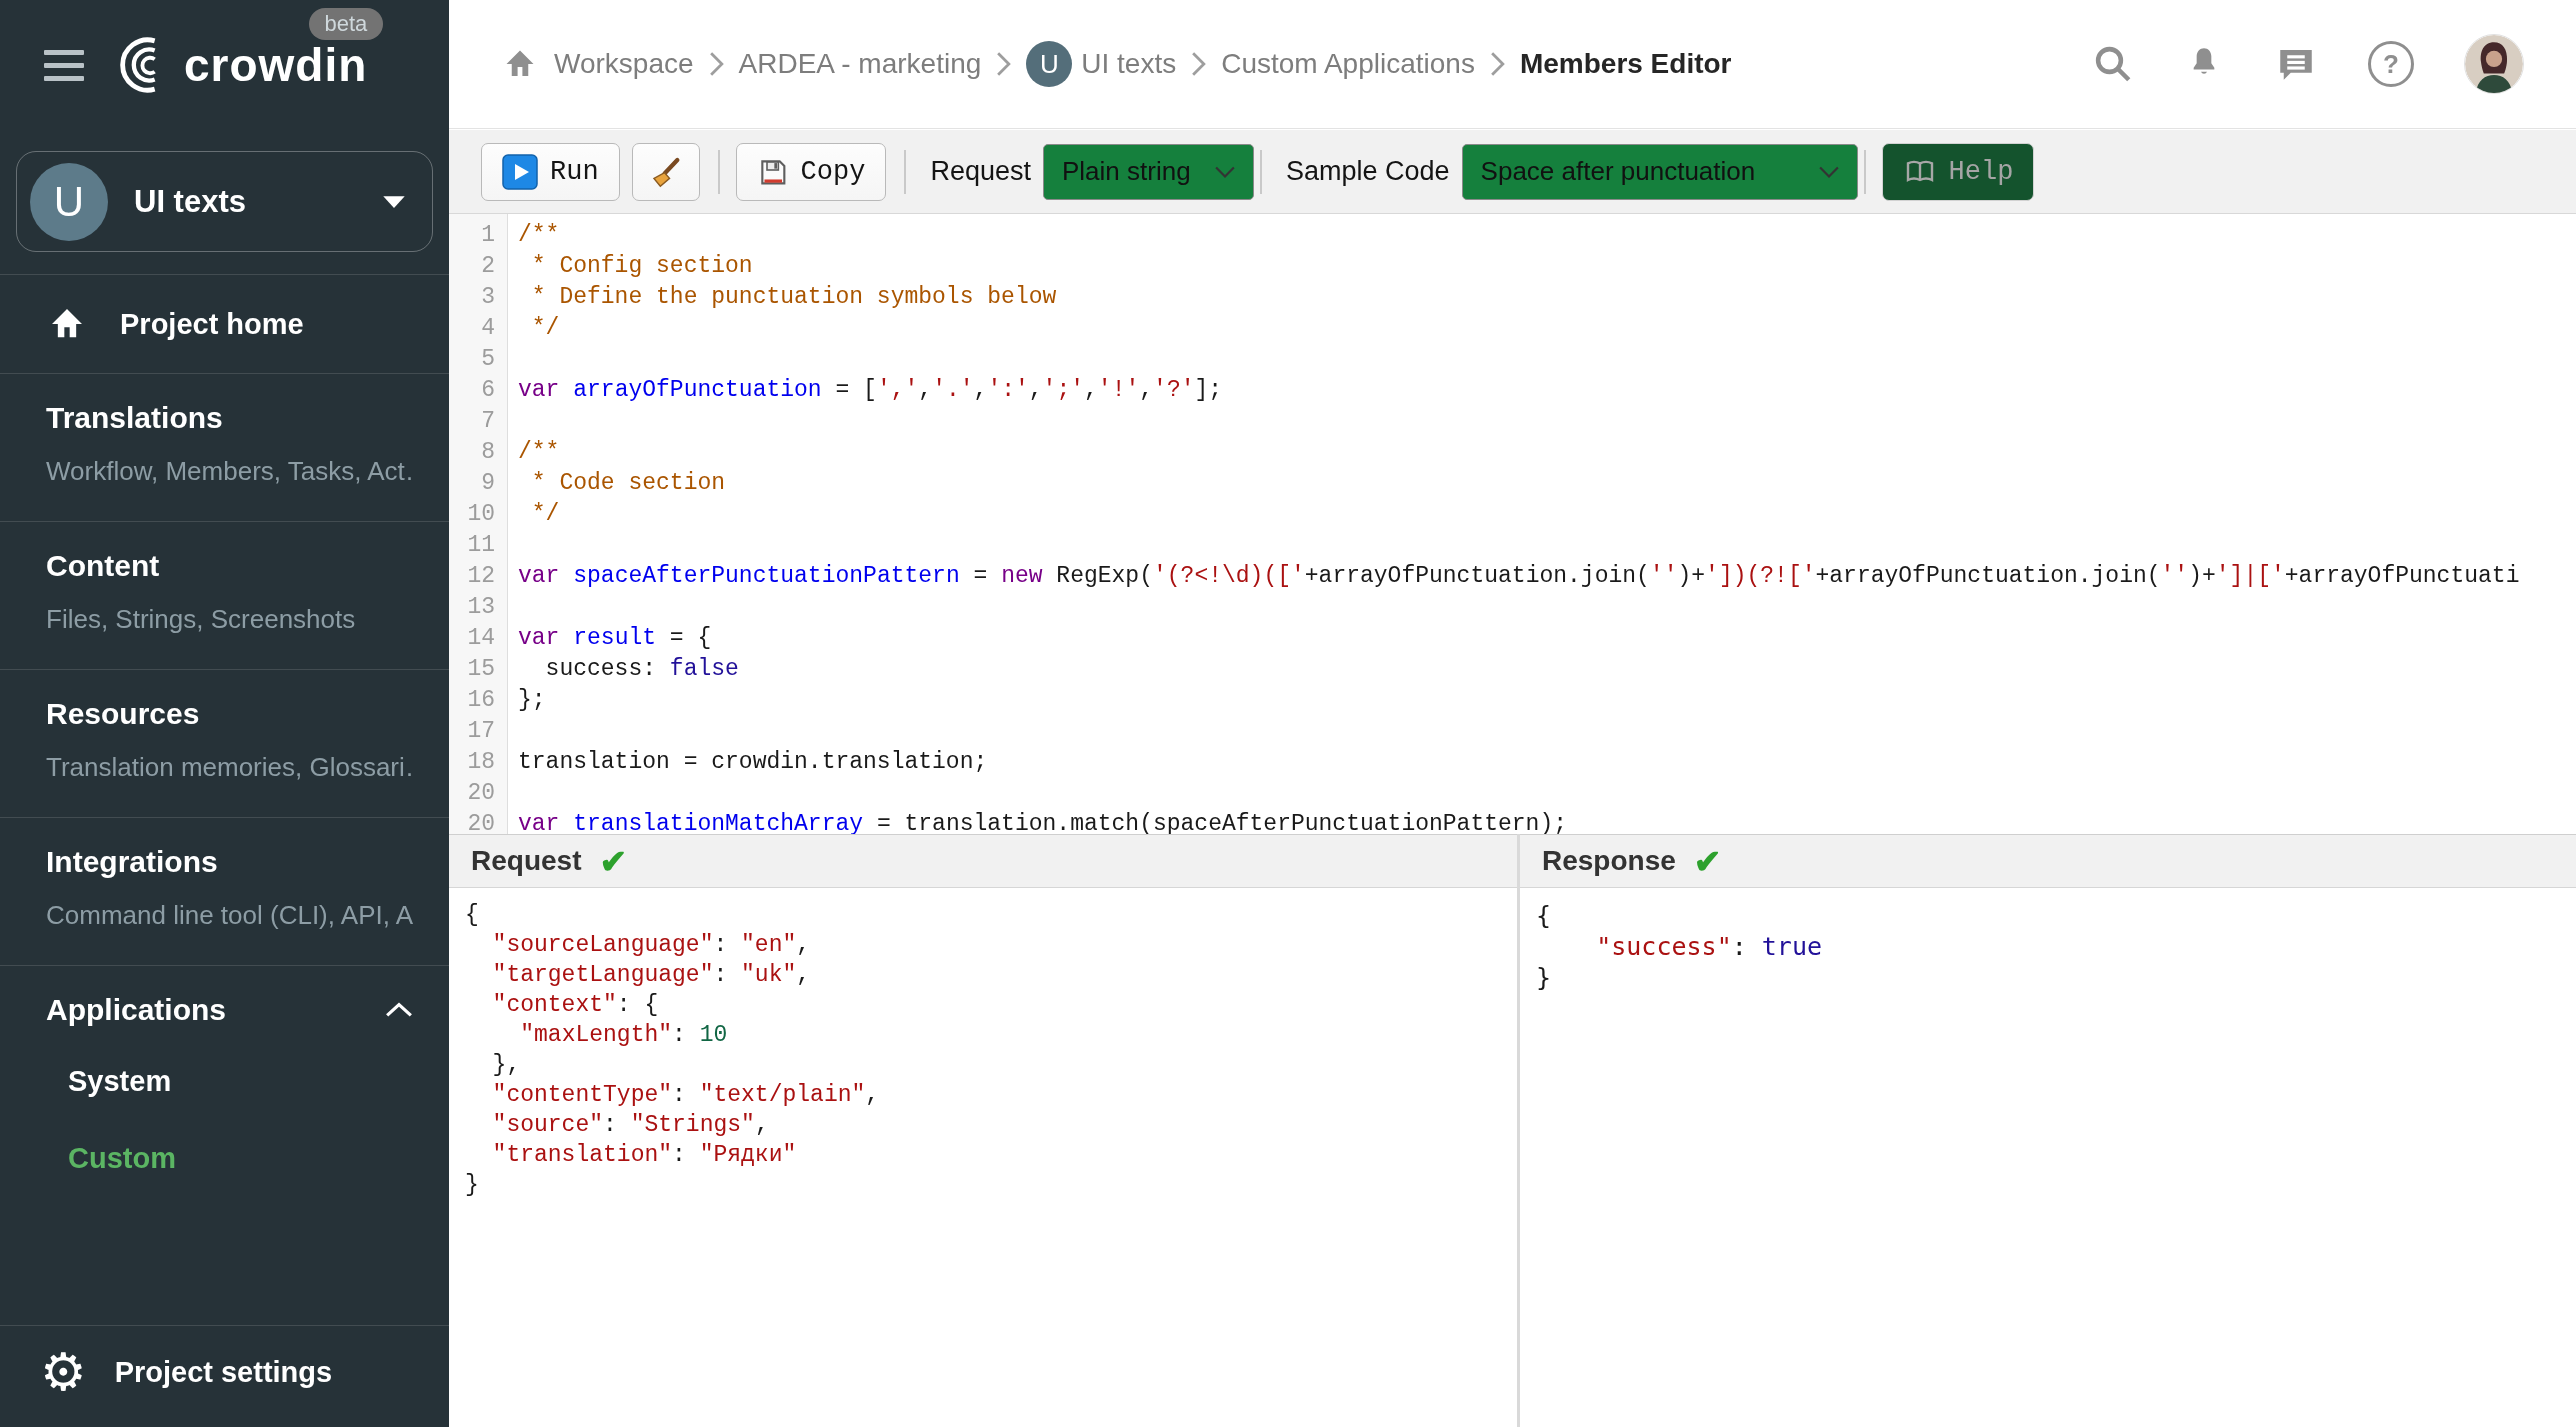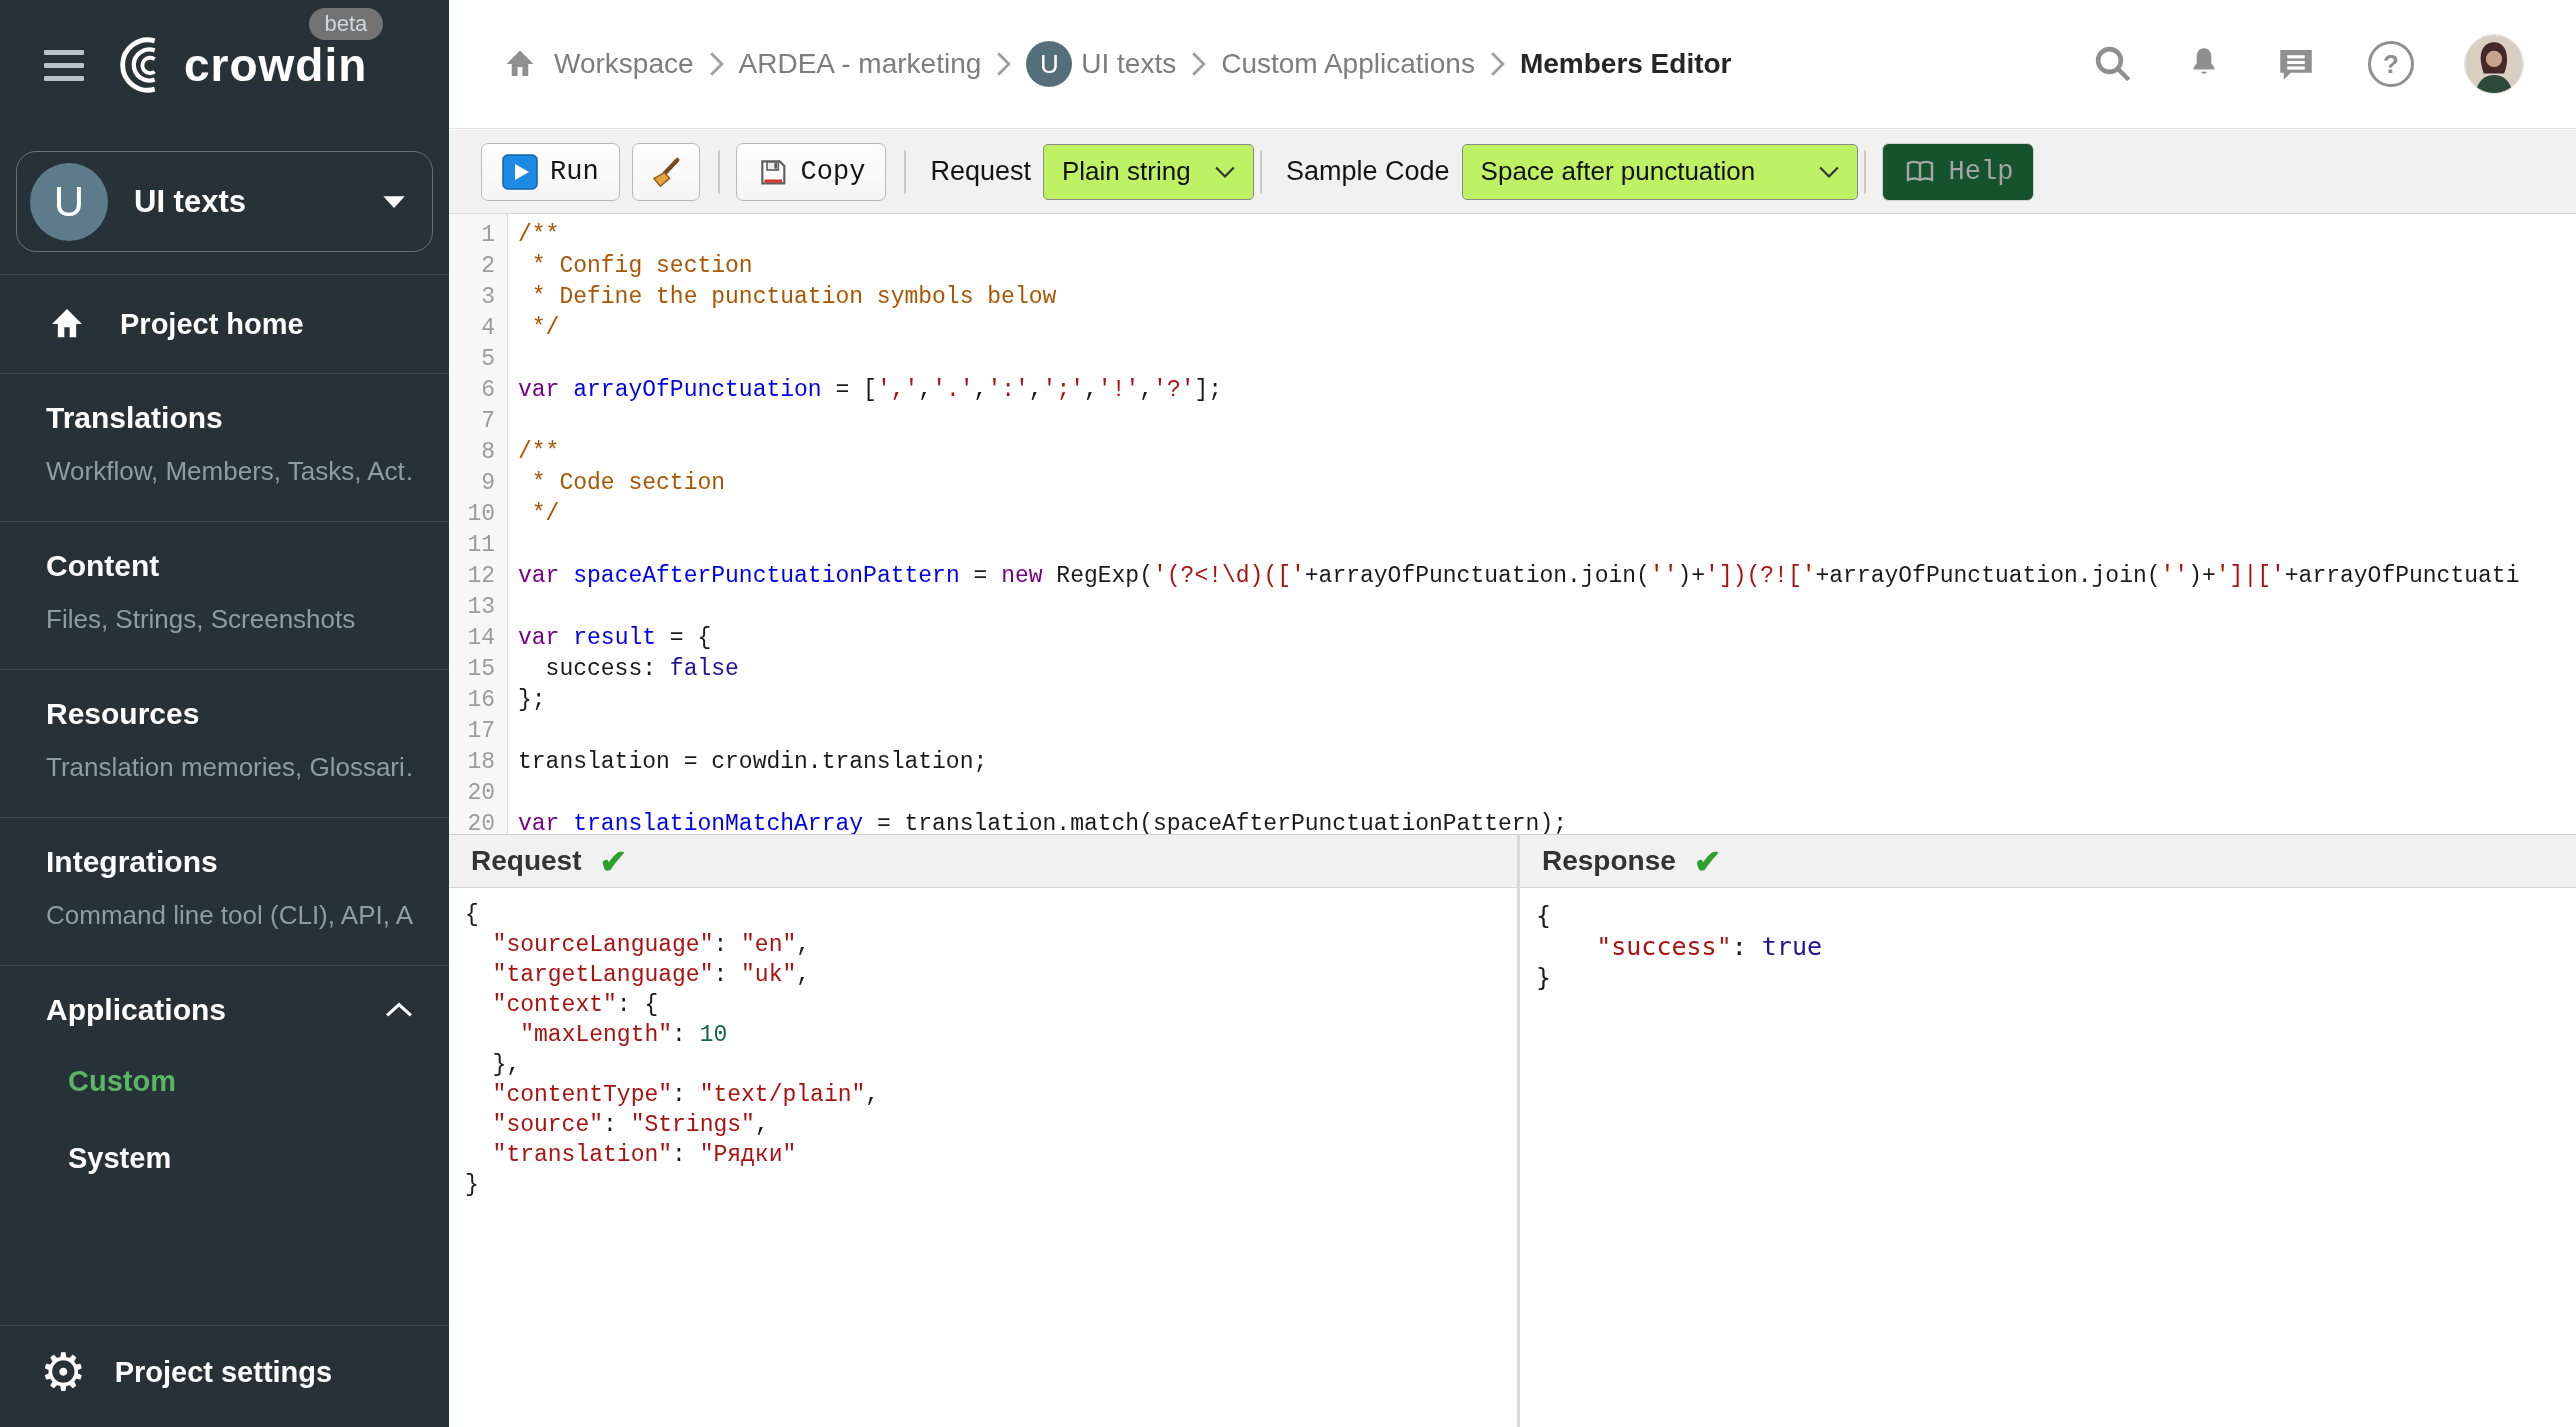--- a/index.html
+++ b/index.html
@@ -56,21 +56,21 @@
   
   .toolbar{height:84px;background:#f1f1f1;border-bottom:1px solid #d8d8d8;
     display:flex;align-items:center;padding-left:32px;box-sizing:border-box;}
   .tbtn{display:flex;align-items:center;gap:12px;background:linear-gradient(#fdfdfd,#f5f5f5);
     border:1px solid #b9b9b9;border-radius:7px;height:58px;padding:0 20px;font-size:27px;
     color:#141414;cursor:pointer;margin-right:12px;box-sizing:border-box;font-family:Liberation Mono, monospace;}
   .tbtn.icon-only{padding:0 16px;}
   .tbtn.disabled{color:#a5a5a5;background:#14532d;border-color:#d2d2d2;cursor:default;}
   .tsep{width:2px;height:44px;background:#c9c9c9;margin:0 16px 0 6px;}
   .tlabel{font-size:27px;color:#141414;margin:0 12px 0 8px;white-space:nowrap;}
-  .tselect{display:flex;align-items:center;background:#bef264;border:1px solid #8a8a8a;border-radius:5px;
+  .tselect{display:flex;align-items:center;background:#15803d;border:1px solid #8a8a8a;border-radius:5px;
     height:56px;padding:0 18px;font-size:26px;color:#111;cursor:pointer;box-sizing:border-box;gap:20px;}
   .tselect .sel-val{flex:1;white-space:nowrap;}
   .sel-plain{width:211px;}
   .sel-sample{width:396px;}
 
   
   .editor{position:relative;height:620px;overflow:hidden;background:#fff;cursor:text;}
   .gutter-bg{position:absolute;left:0;top:0;bottom:0;width:58px;background:#f7f7f7;border-right:1px solid #dedede;}
   .code-rows{position:absolute;left:0;top:6px;right:0;}
   .crow{display:flex;height:31px;}
@@ -238,22 +238,22 @@
     <div class="sec-title">
       <span>Applications</span>
       <span class="sec-caret">
         <svg width="28" height="16" viewBox="0 0 26 14" fill="none" stroke="#fff" stroke-width="3">
             <polyline points="2,12 13,2 24,12"></polyline>
           </svg>
       </span>
     </div>
   </div>
   <div class="app-items">
+    <div class="app-item">System</div>
     <div class="app-item active">Custom</div>
-    <div class="app-item">System</div>
   </div>
 
   <div class="side-footer">
     <span class="gear">⚙</span>
     <span>Project settings</span>
   </div>
 </div>
 
 <div class="main">
 

